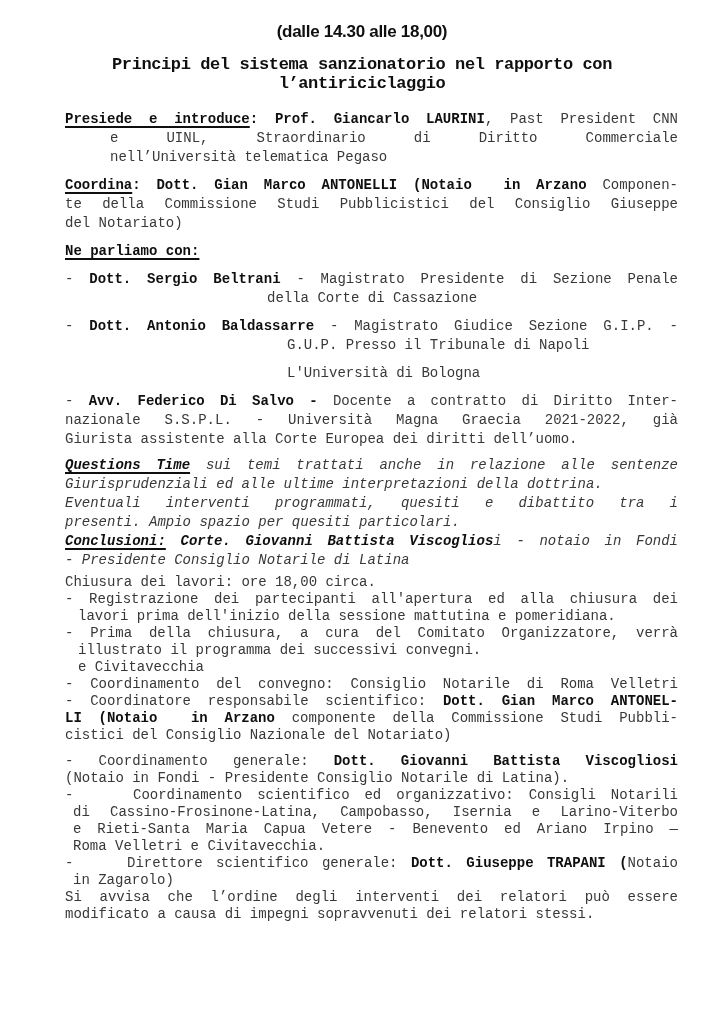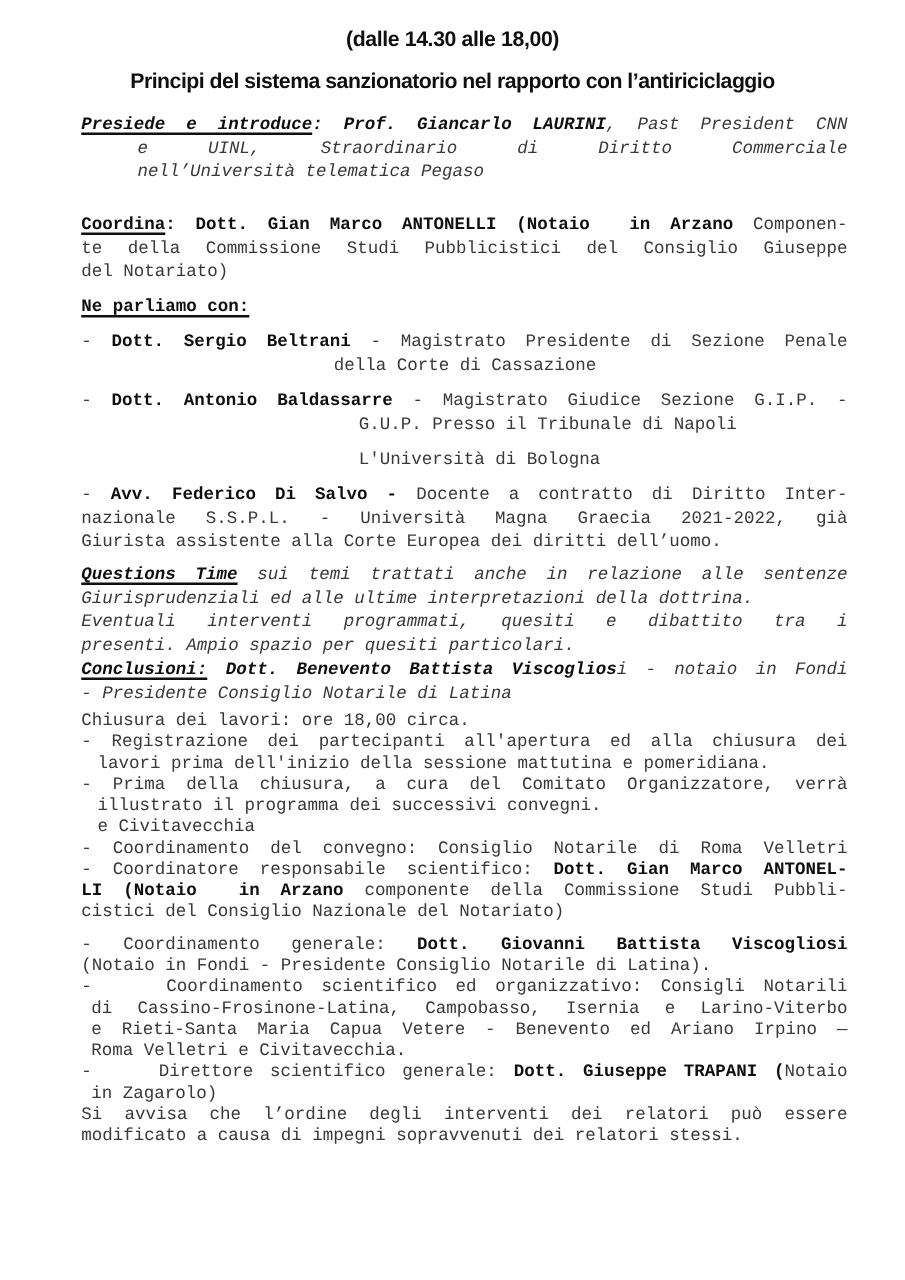--- a/index.html
+++ b/index.html
@@ -13,21 +13,21 @@
   }
   
   .doc-header{
     text-align:center;
     font-family:"Liberation Sans","DejaVu Sans",sans-serif;
     font-weight:bold;
     color:var(--em,#0f0f0f);
     padding:0 30px;
   }
   .title-time{font-size:17px;line-height:19px;letter-spacing:-0.3px;margin:0 0 14px 0;}
-  .title-main{font-size:17px;line-height:19px;letter-spacing:-0.4px;margin:0 0 17px 0;}
+  .title-main{font-size:17px;line-height:19px;letter-spacing:-0.4px;margin:0 0 17px 0;font-family:Liberation Mono, monospace;}
   
   .column{
     padding:0 46px 0 65px;
     font-family:"Liberation Mono","DejaVu Sans Mono",monospace;
     font-size:14px;
     color:var(--tx,#383838);
   }
   .block{margin:0 0 9px 0;}
   .block.compact .line{line-height:17px;}
   .line{line-height:19px;}
@@ -38,21 +38,21 @@
 </style>
 </head>
 <body>
 
 <div class="page">
   <header class="doc-header">
     <div class="title-time">(dalle 14.30 alle 18,00)</div>
     <div class="title-main">Principi del sistema sanzionatorio nel rapporto con l’antiriciclaggio</div>
   </header>
   <main class="column">
-      <div class="block" style="margin-bottom: 23px; font-style: italic;">
+      <div class="block" style="margin-bottom: 9px;">
         <div class="line just"><span class="seg b u">Presiede e introduce</span><span class="seg b">: </span><span class="seg b">Prof. Giancarlo LAURINI</span><span class="seg">, Past President CNN</span></div>
         <div class="line just" style="padding-left: 45px;"><span class="seg">e UINL, Straordinario di Diritto Commerciale</span></div>
         <div class="line left" style="padding-left: 45px;"><span class="seg">nell’Università telematica Pegaso</span></div>
       </div>
       <div class="block" style="margin-bottom: 9px;">
         <div class="line just"><span class="seg b u">Coordina</span><span class="seg b">: </span><span class="seg b">Dott. Gian Marco ANTONELLI (Notaio&nbsp; in Arzano </span><span class="seg">Componen-</span></div>
         <div class="line just"><span class="seg">te della Commissione Studi Pubblicistici del Consiglio Giuseppe</span></div>
         <div class="line left"><span class="seg">del Notariato)</span></div>
       </div>
       <div class="block" style="margin-bottom: 9px;">
@@ -72,21 +72,21 @@
       <div class="block" style="margin-bottom: 7px;">
         <div class="line just"><span class="seg">- </span><span class="seg b">Avv. Federico Di Salvo -</span><span class="seg"> Docente a contratto di Diritto Inter-</span></div>
         <div class="line just"><span class="seg">nazionale S.S.P.L. - Università Magna Graecia 2021-2022, già</span></div>
         <div class="line left"><span class="seg">Giurista assistente alla Corte Europea dei diritti dell’uomo.</span></div>
       </div>
       <div class="block" style="margin-bottom: 4px; font-style: italic;">
         <div class="line just"><span class="seg b u">Questions Time</span><span class="seg"> sui temi trattati anche in relazione alle sentenze</span></div>
         <div class="line left"><span class="seg">Giurisprudenziali ed alle ultime interpretazioni della dottrina.</span></div>
         <div class="line just"><span class="seg">Eventuali interventi programmati, quesiti e dibattito tra i</span></div>
         <div class="line left"><span class="seg">presenti. Ampio spazio per quesiti particolari.</span></div>
-        <div class="line just"><span class="seg b u">Conclusioni:</span><span class="seg"> </span><span class="seg b">Dott. Benevento Battista Viscoglios</span><span class="seg">i - notaio in Fondi</span></div>
+        <div class="line just"><span class="seg b u">Conclusioni:</span><span class="seg"> </span><span class="seg b">Corte. Giovanni Battista Viscoglios</span><span class="seg">i - notaio in Fondi</span></div>
         <div class="line left"><span class="seg">- Presidente Consiglio Notarile di Latina</span></div>
       </div>
       <div class="block compact" style="margin-bottom: 9px;">
         <div class="line left"><span class="seg">Chiusura dei lavori: ore 18,00 circa.</span></div>
         <div class="line just"><span class="seg">- Registrazione dei partecipanti all'apertura ed alla chiusura dei</span></div>
         <div class="line left" style="padding-left: 13px;"><span class="seg">lavori prima dell'inizio della sessione mattutina e pomeridiana.</span></div>
         <div class="line just"><span class="seg">- Prima della chiusura, a cura del Comitato Organizzatore, verrà</span></div>
         <div class="line left" style="padding-left: 13px;"><span class="seg">illustrato il programma dei successivi convegni.</span></div>
         <div class="line left" style="padding-left: 13px;"><span class="seg">e Civitavecchia</span></div>
         <div class="line just"><span class="seg">- Coordinamento del convegno: Consiglio Notarile di Roma Velletri</span></div>

